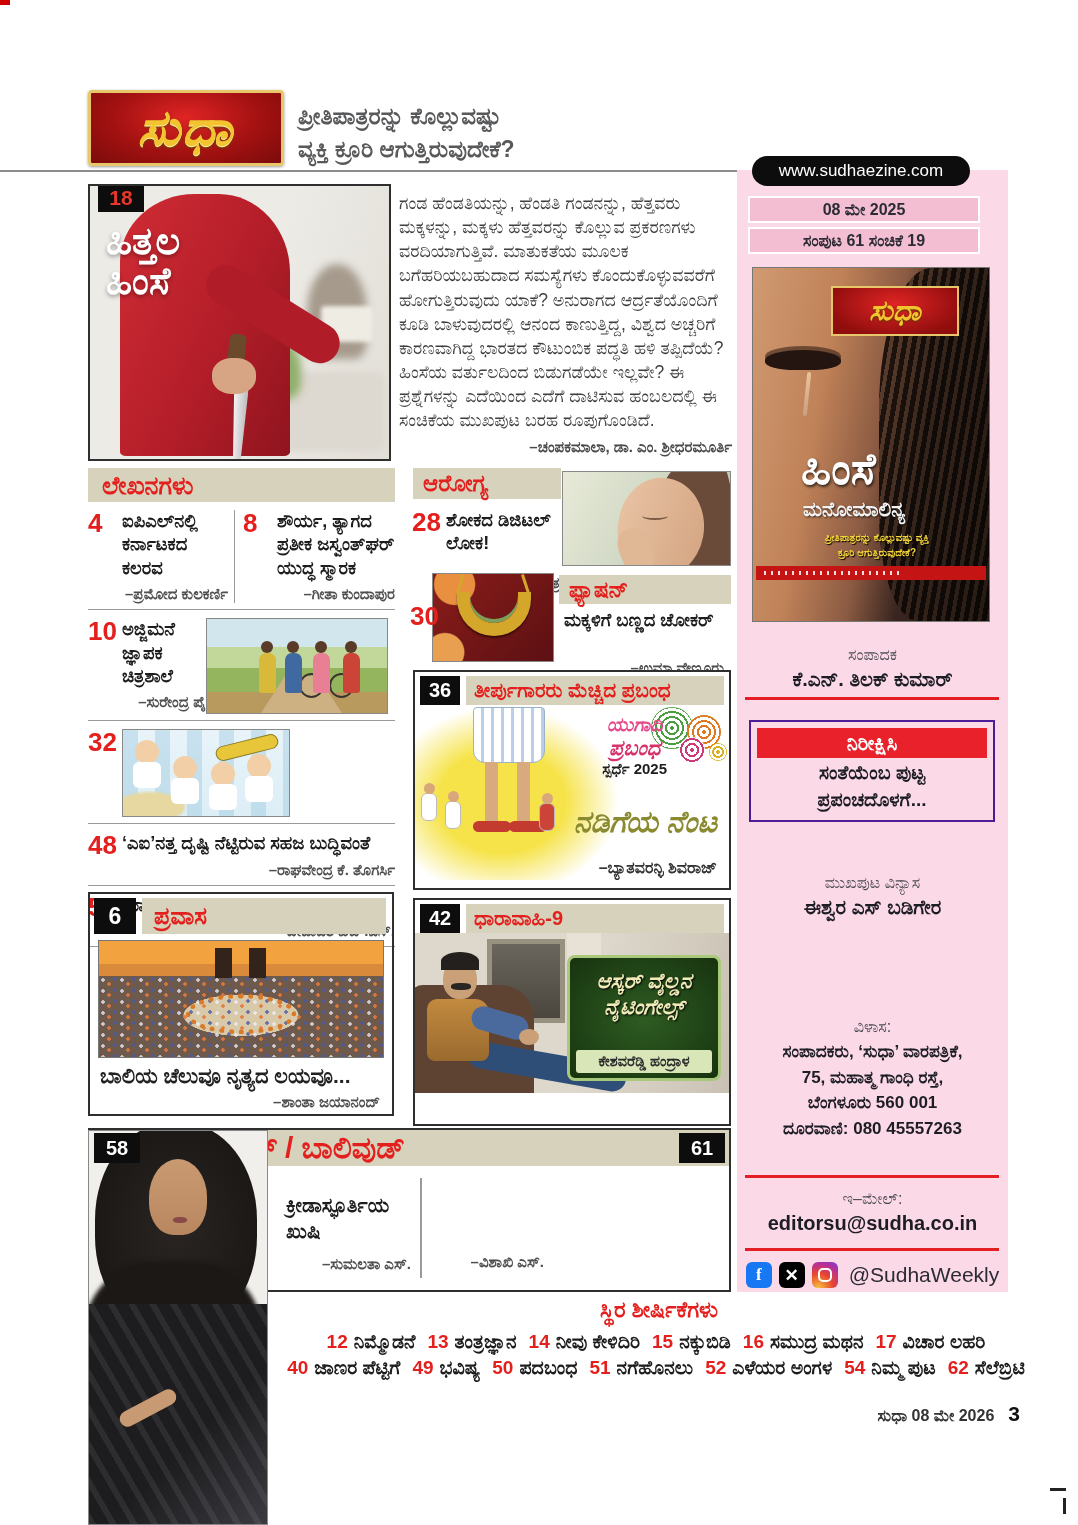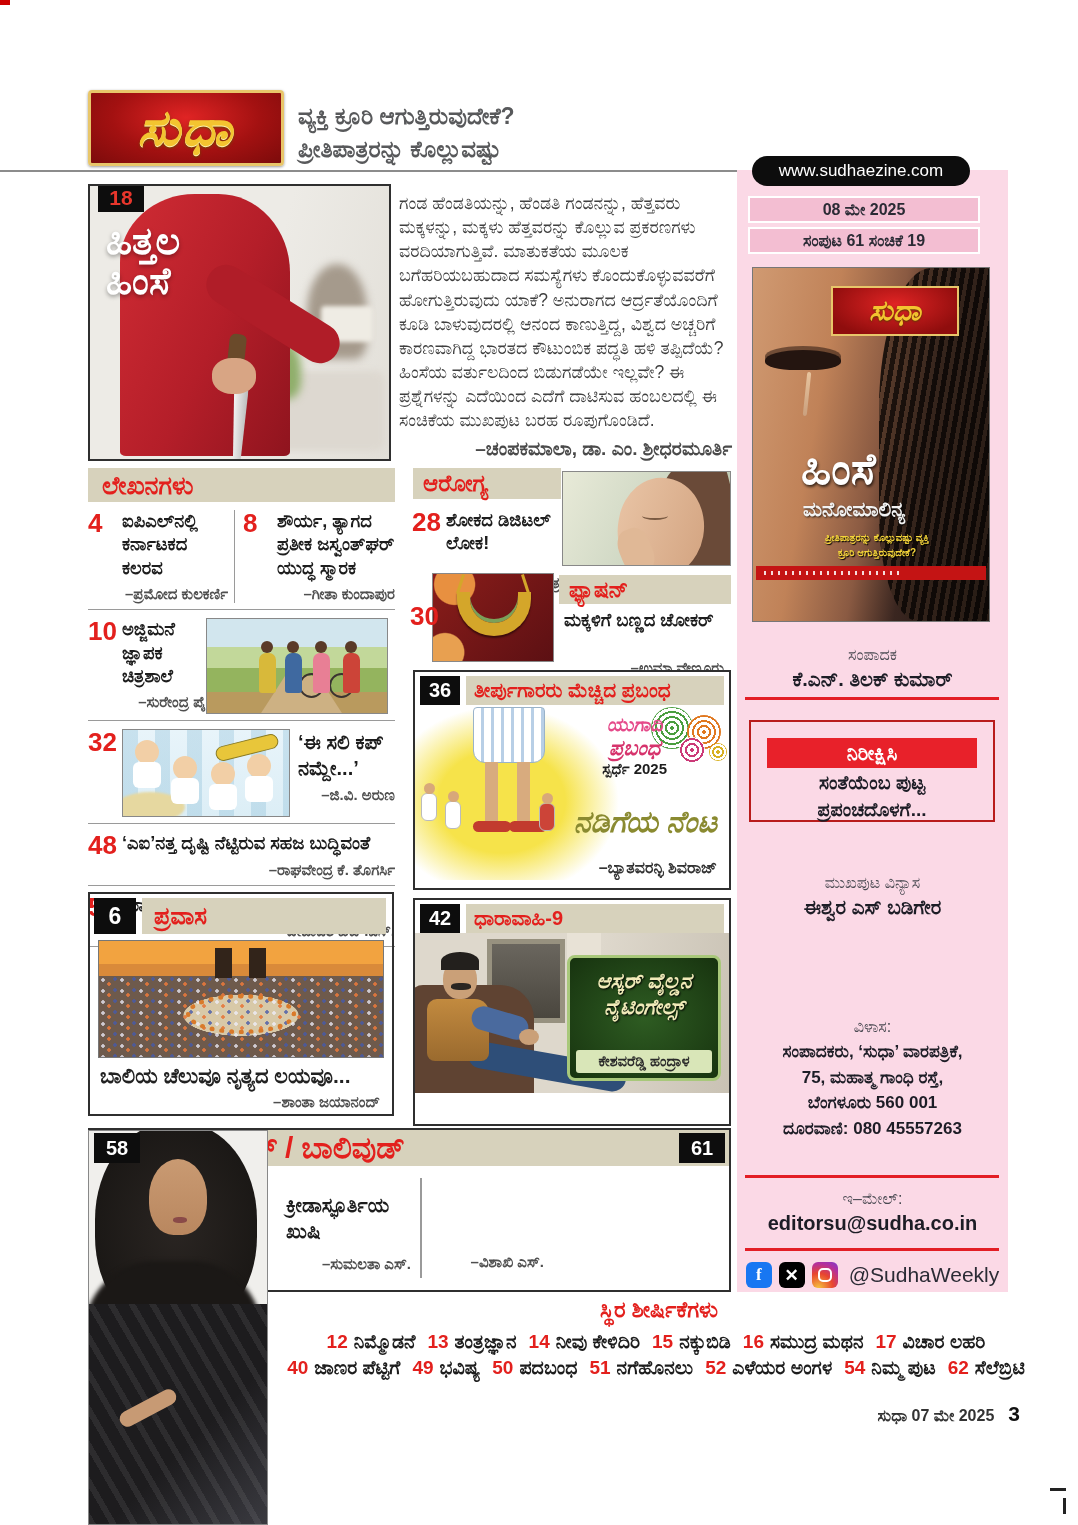--- a/index.html
+++ b/index.html
@@ -29,21 +29,21 @@
   #cover .c-title{position:absolute;left:48px;top:176px;font-size:44px;font-weight:800;color:#fff;text-shadow:1px 2px 3px rgba(0,0,0,.7)}
   #cover .c-sub{position:absolute;left:50px;top:230px;font-size:20px;font-weight:700;color:#f2f2f2;text-shadow:1px 1px 2px rgba(0,0,0,.7)}
   #cover .c-tag{position:absolute;left:20px;right:8px;top:262px;text-align:center;font-size:10px;font-weight:700;color:#f5d53a;line-height:1.5;text-shadow:1px 1px 1px #000}
   #cover .c-strip{position:absolute;left:3px;right:3px;top:298px;height:14px;background:#c41414;background-image:repeating-linear-gradient(90deg,rgba(255,255,255,.85) 0 2px,transparent 2px 7px);background-size:60% 4px;background-position:8px 5px;background-repeat:no-repeat}
   .sb-label{width:100%;text-align:center;font-size:16px;color:#4a4a52}
   .sb-name{width:100%;text-align:center;font-size:20px;font-weight:800;color:#1d1d26}
   #editor-label{left:0;top:476px}
   #editor-name{left:0;top:498px}
   .red-rule{left:8px;width:254px;height:3px;background:#e31e25}
   #rule-a{top:527px}
-  #expect-box{left:12px;top:550px;width:246px;height:102px;border:2px solid #b91c1c;background:#fbd9e6;padding:16px}
+  #expect-box{left:12px;top:550px;width:246px;height:102px;border:2px solid #4c1d95;background:#fbd9e6;padding:6px}
   #expect-bar{height:30px;background:#e8212a;color:#fff;font-weight:800;font-size:20px;display:flex;align-items:center;justify-content:center}
   .expect-line{text-align:center;font-size:19px;font-weight:700;color:#1d1d26;margin-top:4px;line-height:1.2}
   #design-label{left:0;top:704px}
   #designer-name{left:0;top:726px}
   #address{left:0;top:845px;width:100%;text-align:center;font-size:17px;line-height:1.5;color:#1d1d26}
   #address .ad-label{font-size:16px;color:#4a4a52}
   #address .ad-line{font-weight:600}
   #rule-b{top:1005px}
   #email-label{left:0;top:1020px}
   #email-value{left:0;top:1042px;font-size:20px}
@@ -62,21 +62,21 @@
   #feature-img .f-reader{position:absolute;right:22px;top:78px;width:60px;height:95px;background:#a59a8c;border-radius:50% 50% 20% 20%;filter:blur(4px)}
   #feature-img .f-paper{position:absolute;right:16px;top:120px;width:52px;height:36px;background:#efece4;border-radius:4px;filter:blur(2px)}
   #feature-img .f-torso{position:absolute;left:30px;top:8px;width:170px;height:262px;background:linear-gradient(115deg,#d02c34 0%,#b41e29 55%,#8f141e 100%);border-radius:44% 42% 6px 6px / 26% 30% 4px 4px}
   #feature-img .f-arm{position:absolute;left:108px;top:108px;width:150px;height:40px;background:#b01d28;border-radius:22px;transform:rotate(32deg)}
   #feature-img .f-hand{position:absolute;left:122px;top:172px;width:44px;height:36px;background:#d8a584;border-radius:45%}
   #feature-img .f-knife-handle{position:absolute;left:138px;top:148px;width:17px;height:42px;background:#6a4a2a;border-radius:6px;transform:rotate(6deg)}
   #feature-img .f-blade{position:absolute;left:140px;top:200px;width:16px;height:112px;background:linear-gradient(90deg,#fafafa,#b9b9b9);clip-path:polygon(8% 0,100% 0,58% 100%,30% 90%);transform:rotate(3deg)}
   #feature-img .pg-chip{position:absolute;left:8px;top:-2px;width:46px;height:28px;background:#0d0d0d;color:#e8362c;font-size:21px;font-weight:800;display:flex;align-items:center;justify-content:center;z-index:3}
   #feature-img .overlay{position:absolute;left:16px;top:36px;font-size:38px;font-weight:800;color:#fff;line-height:1.05;text-shadow:0 2px 4px rgba(0,0,0,.35);z-index:2}
   #intro{left:399px;top:191px;width:333px;font-size:17.5px;line-height:1.38;color:#3f3f3f;font-weight:500}
-  #byline{left:399px;top:438px;width:333px;text-align:right;font-size:19px;font-weight:700;color:#4a4a4a}
+  #byline{left:399px;top:438px;width:333px;text-align:right;font-size:15px;font-weight:700;color:#4a4a4a}
   
   .beige{background:#d7d2bc}
   .red-head{color:#e3201d;font-weight:800}
   .chip{background:#0d0d0d;color:#fff;font-weight:800;display:flex;align-items:center;justify-content:center}
   
   #articles{left:88px;top:468px;width:307px}
   #articles .sec-strip{height:34px;line-height:34px;padding-left:14px;font-size:25px}
   #articles .row{display:flex;border-bottom:1.5px solid #9a9a9a;padding:8px 0 6px}
   .no{color:#e3201d;font-weight:800;font-size:26px;flex:0 0 34px;line-height:1}
   .ttl{font-weight:700;font-size:18px;color:#1d1d1d;line-height:1.3}
@@ -203,22 +203,22 @@
 </style>
 </head>
 <body>
 
 <div class="abs crop-tl"></div>
 
 <div id="logo-box" class="abs">
   <span class="logo-text">ಸುಧಾ</span>
 </div>
 <div id="tagline" class="abs">
+  <div>ಪ್ರೀತಿಪಾತ್ರರನ್ನು ಕೊಲ್ಲುವಷ್ಟು</div>
   <div>ವ್ಯಕ್ತಿ ಕ್ರೂರಿ ಆಗುತ್ತಿರುವುದೇಕೆ?</div>
-  <div>ಪ್ರೀತಿಪಾತ್ರರನ್ನು ಕೊಲ್ಲುವಷ್ಟು</div>
 </div>
 <div id="top-rule" class="abs"></div>
 
 <div id="web-pill" class="abs">www.sudhaezine.com</div>
 <div id="sidebar" class="abs">
   <div id="date-strip1" class="abs date-strip">08 ಮೇ 2025</div>
   <div id="date-strip2" class="abs date-strip">ಸಂಪುಟ 61 ಸಂಚಿಕೆ 19</div>
 
   <div id="cover" class="abs">
     <div class="hair"></div>
@@ -332,24 +332,20 @@
 
   <div class="row row32">
     <span class="no">32</span>
     <div id="ph-cartoon" class="ph">
       <div class="mound"></div>
       <div class="ckid q1"></div>
       <div class="ckid q2"></div>
       <div class="ckid q3"></div>
       <div class="ckid q4"></div>
       <div class="bat"></div>
-    </div>
-    <div class="rgt">
-      <span class="ttl" style="font-size:20px">‘ಈ ಸಲಿ ಕಪ್ ನಮ್ದೇ...’</span>
-      <div class="auth">–ಜಿ.ವಿ. ಅರುಣ</div>
     </div>
   </div>
 
   <div class="row rowline">
     <span class="no">48</span>
     <span class="mid">
       <span class="ttl">‘ಎಐ’ನತ್ತ ದೃಷ್ಟಿ ನೆಟ್ಟಿರುವ ಸಹಜ ಬುದ್ಧಿವಂತೆ</span>
       <div class="auth">–ರಾಘವೇಂದ್ರ ಕೆ. ತೊಗರ್ಸಿ</div>
     </span>
   </div>
@@ -500,17 +496,17 @@
       <span class="ft-no">52</span>
       <span class="ft-label">ಎಳೆಯರ ಅಂಗಳ</span>
       <span class="ft-no">54</span>
       <span class="ft-label">ನಿಮ್ಮ ಪುಟ</span>
       <span class="ft-no">62</span>
       <span class="ft-label">ಸೆಲೆಬ್ರಿಟಿ</span>
     </div>
 </div>
 
 <div id="footer" class="abs">
-  <span>ಸುಧಾ 07 ಮೇ 2025</span><span class="fpg">3</span>
+  <span>ಸುಧಾ 08 ಮೇ 2026</span><span class="fpg">3</span>
 </div>
 
 <div class="abs crop-br1"></div>
 <div class="abs crop-br2"></div>
 
 </body></html>

